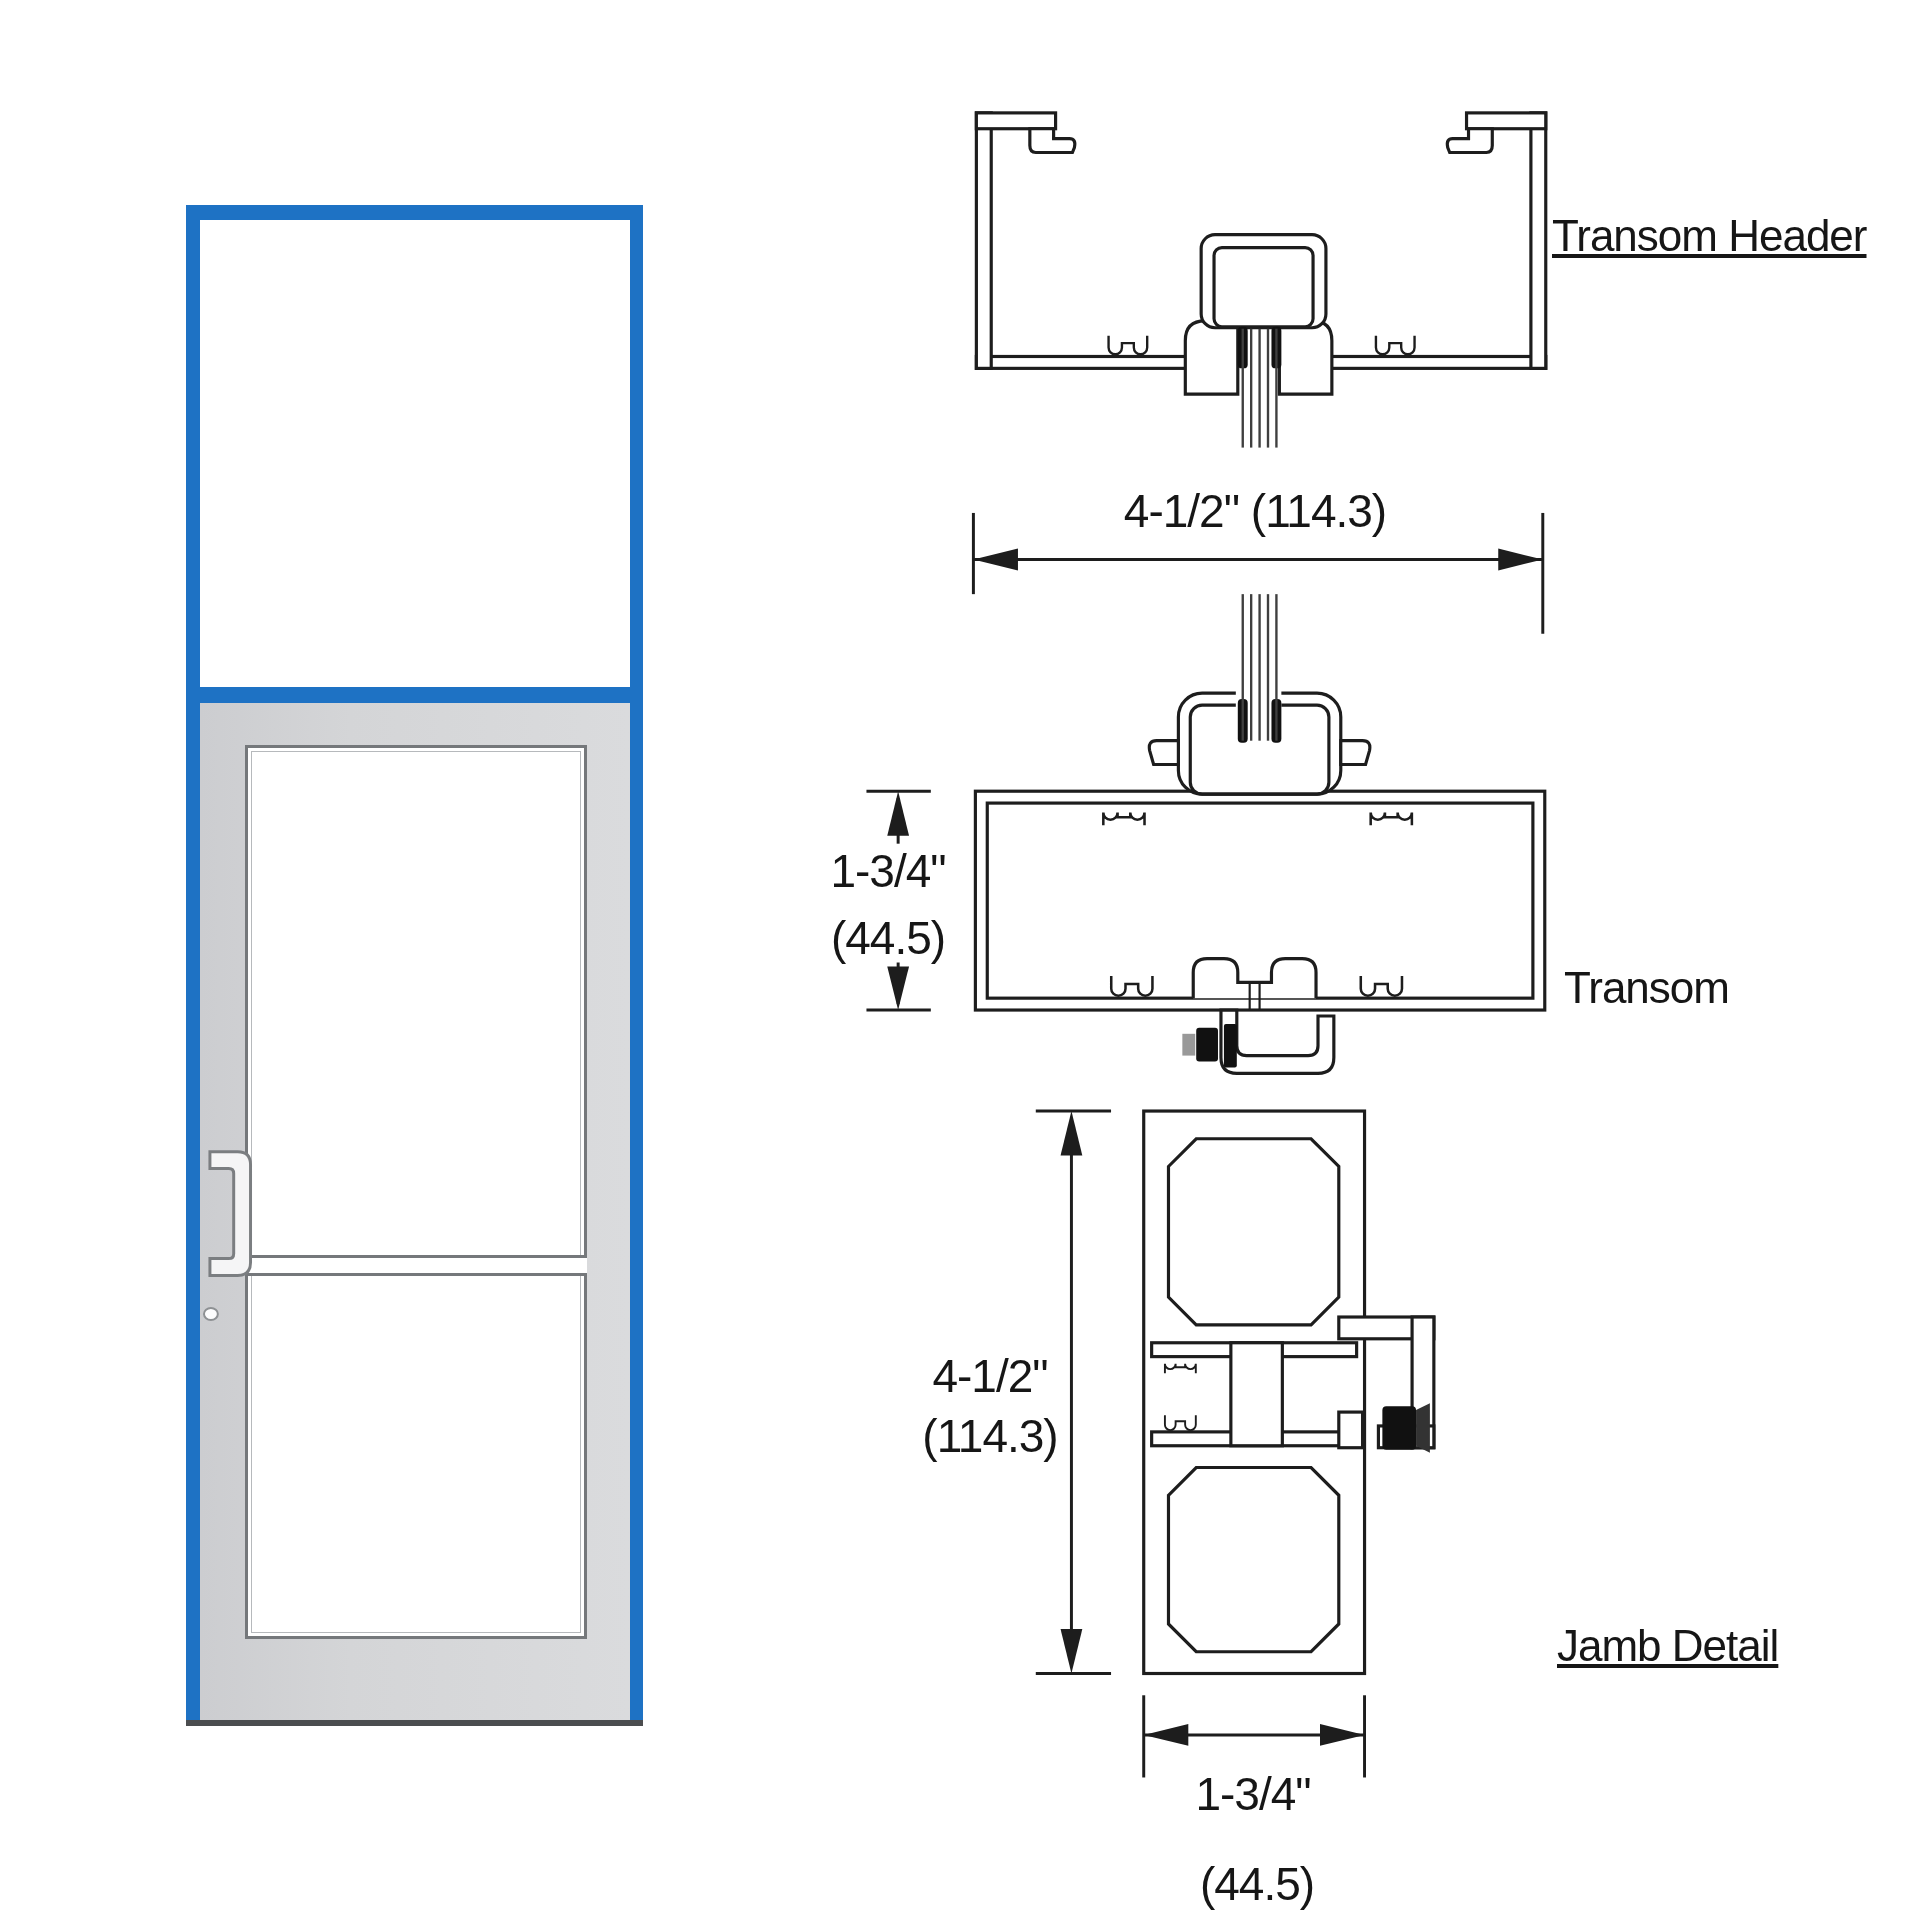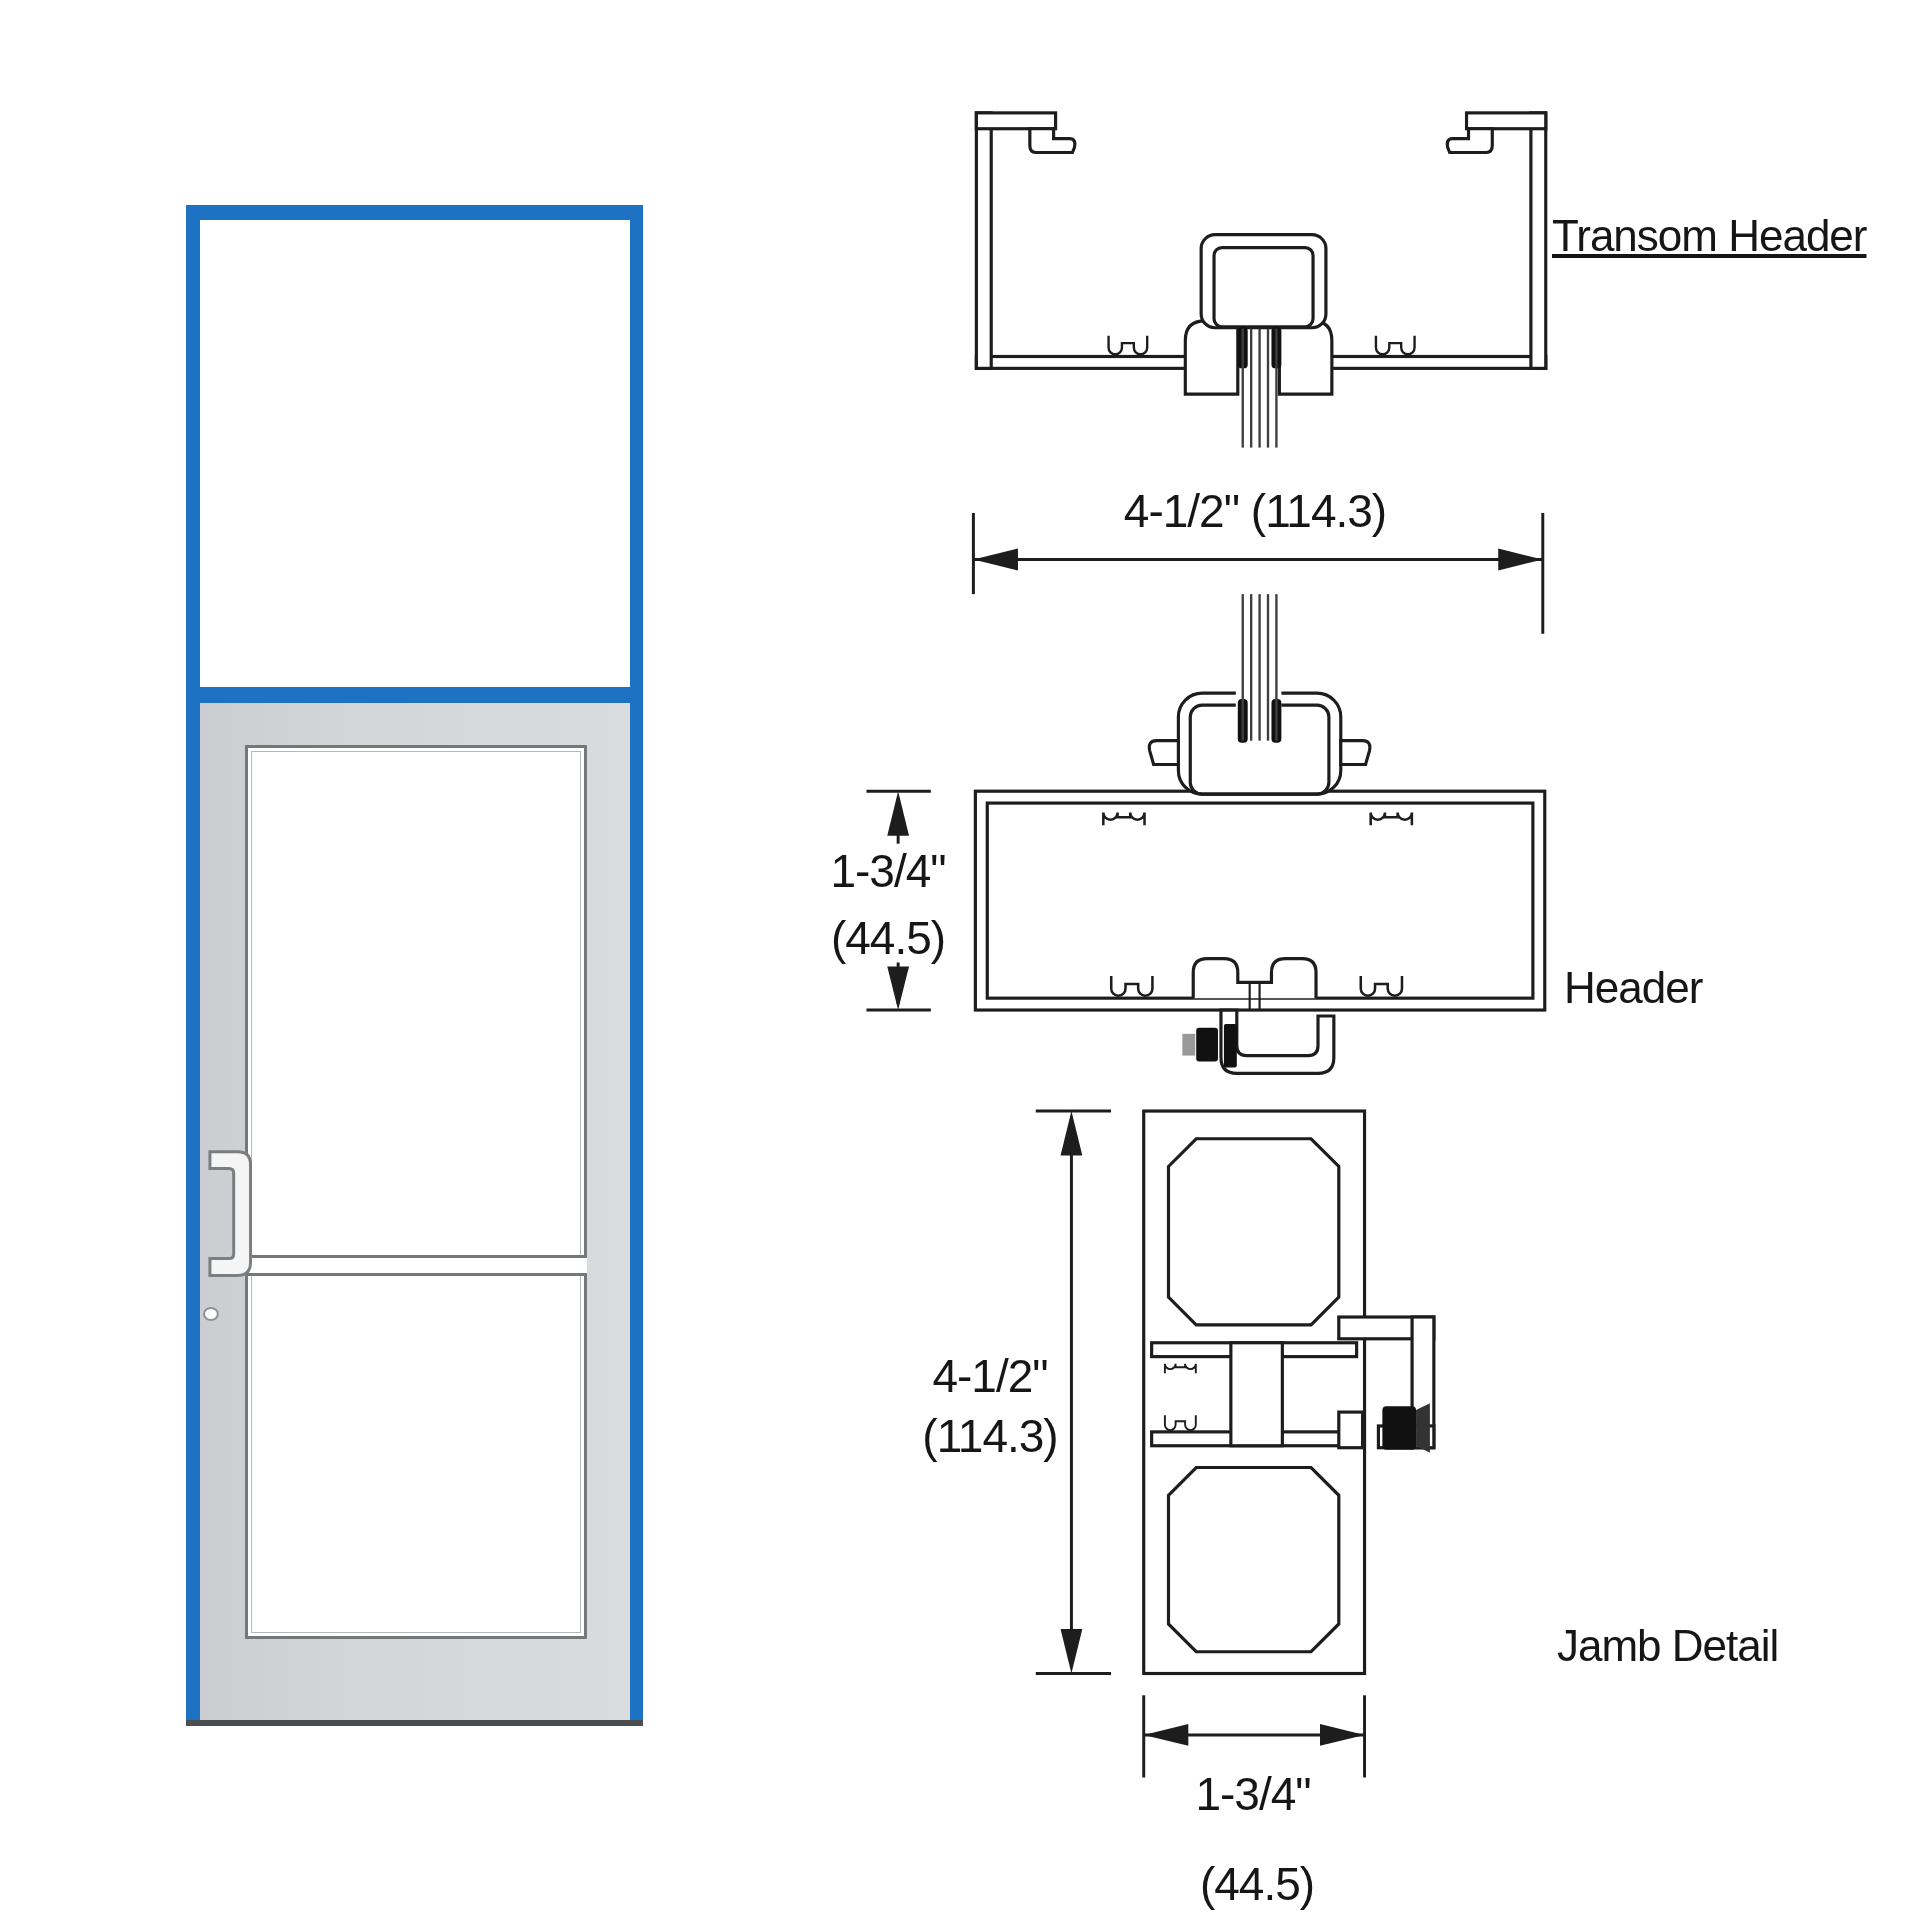--- a/index.html
+++ b/index.html
@@ -156,22 +156,22 @@
     <line x1="1155" y1="1752" x2="1378" y2="1752" fill="none"></line>
     <polygon points="1155,1752 1200,1741 1200,1763" stroke="none"></polygon>
     <polygon points="1378,1752 1333,1741 1333,1763" stroke="none"></polygon>
   </g>
 
   <path d="M212,1163 H240 Q253,1163 253,1176 V1275 Q253,1288 240,1288 H212 V1271 H231 Q236,1271 236,1266 V1185 Q236,1180 231,1180 H212 Z" fill="#f5f5f6" stroke="#7b7e81" stroke-width="3"></path>
   <ellipse cx="213" cy="1327" rx="7" ry="6" fill="#fcfcfd" stroke="#8e9194" stroke-width="2"></ellipse>
 </svg>
 
 <div class="t lbl" style="left:1552px;top:236px;text-decoration:underline;">Transom Header</div>
-<div class="t lbl" style="left:1564px;top:988px;">Header</div>
-<div class="t lbl" style="left:1557px;top:1646px;">Jamb Detail</div>
+<div class="t lbl" style="left:1564px;top:988px;">Transom</div>
+<div class="t lbl" style="left:1557px;top:1646px;text-decoration:underline;">Jamb Detail</div>
 
 <div class="t dim" style="left:1255px;top:511px;">4-1/2" (114.3)</div>
 
 <div class="t dim" style="left:888px;top:871px;">1-3/4"</div>
 <div class="t dim" style="left:888px;top:938px;">(44.5)</div>
 
 <div class="t dim" style="left:990px;top:1376px;">4-1/2"</div>
 <div class="t dim" style="left:990px;top:1436px;">(114.3)</div>
 
 <div class="t dim" style="left:1253px;top:1794px;">1-3/4"</div>

